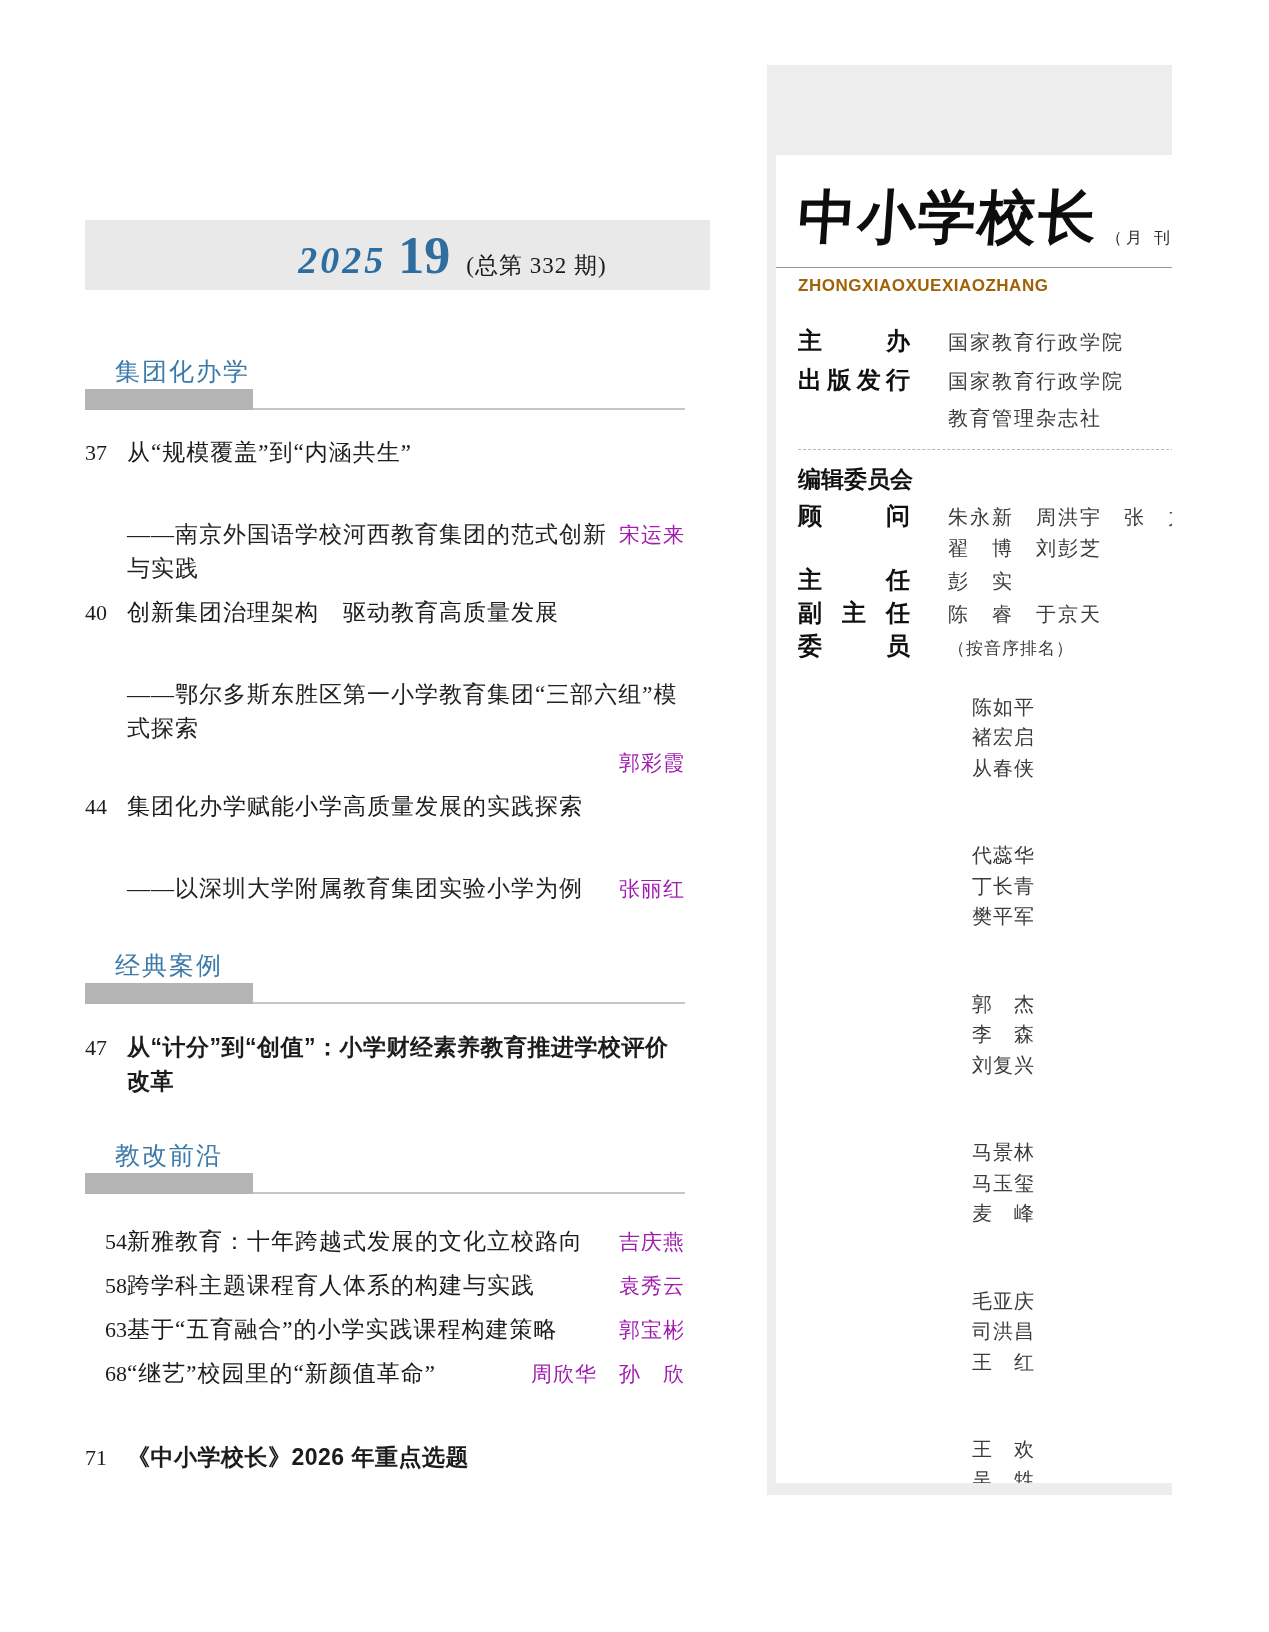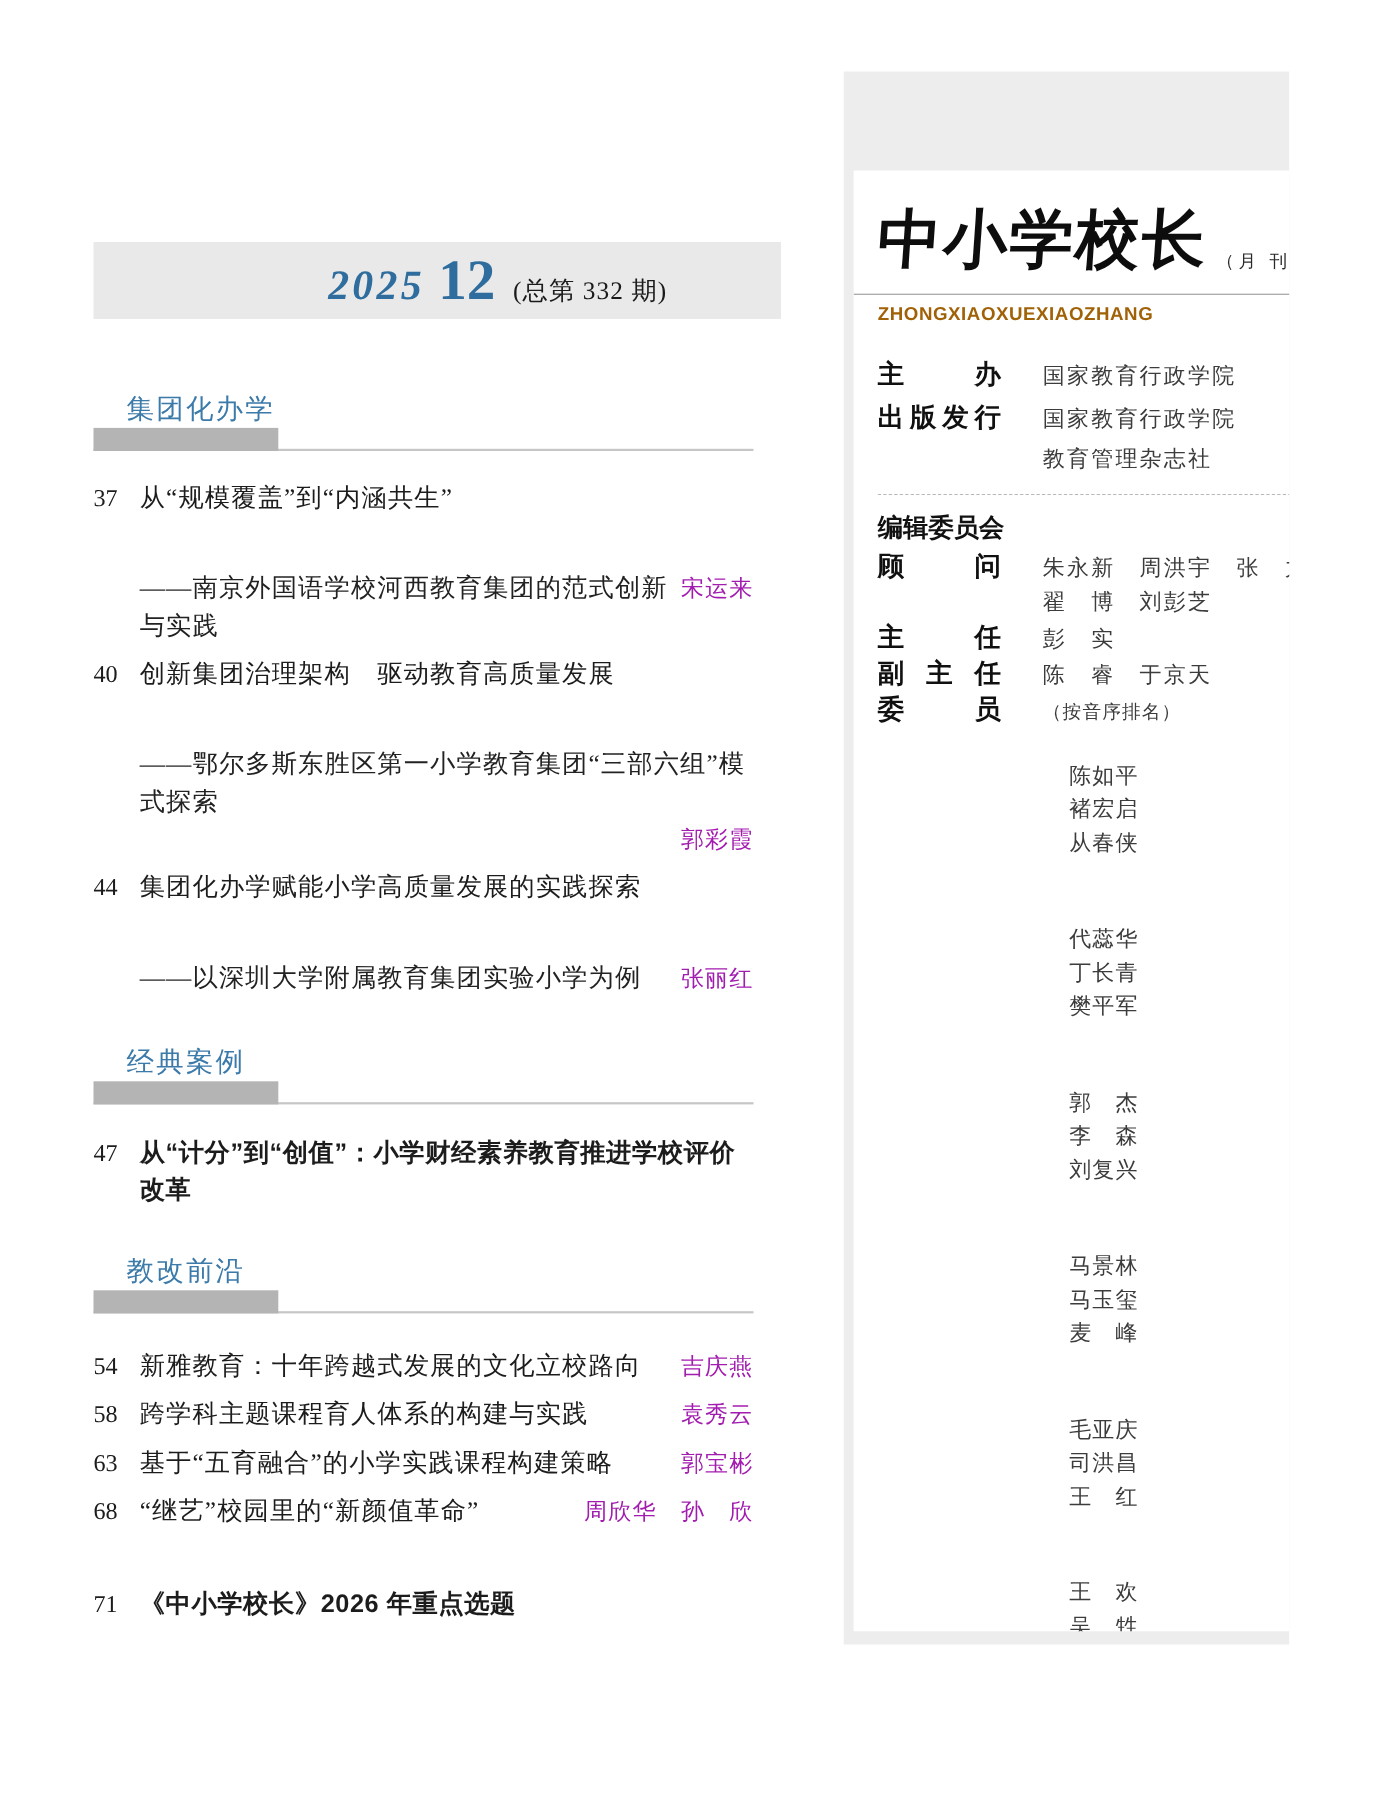--- a/index.html
+++ b/index.html
@@ -20,21 +20,21 @@
 
   .sec-head{position:relative;height:46px;border-bottom:2px solid #c6c6c6;}
   .sec-bar{position:absolute;left:0;bottom:-2px;width:168px;height:21px;background:#b4b4b4;}
   .sec-title{position:absolute;left:30px;bottom:20px;z-index:1;
              font-family:"Liberation Sans","DejaVu Sans",sans-serif;
              font-size:25px;color:#3b7aa9;letter-spacing:2px;}
 
   .sec-body{margin-top:26px;}
   .entry{margin-bottom:10px;}
   .tline{display:flex;align-items:baseline;line-height:34px;font-size:23px;}
-  .tline3{line-height:44px;}
+  .tline3{line-height:44px;text-align:right;}
   .pg{width:42px;flex-shrink:0;font-size:22px;}
   .ttl{letter-spacing:1px;}
   .ttl.sub{color:#222;margin-top:48px;}
   .ttl.b{font-family:"Liberation Sans","DejaVu Sans",sans-serif;font-weight:bold;
          letter-spacing:0.5px;font-size:23px;}
   .auth{margin-left:auto;padding-left:12px;white-space:pre;font-size:21px;color:#a21caf;
         letter-spacing:1px;flex-shrink:0;}
   .authline{display:flex;line-height:34px;}
   .special{display:flex;align-items:baseline;margin-top:46px;}
   .special .ttl{font-family:"Liberation Sans","DejaVu Sans",sans-serif;font-weight:bold;
@@ -74,21 +74,21 @@
 </head>
 <body>
 
 <div id="page">
 
   <div id="toc-col">
 
     <div class="banner">
       <div class="banner-inner">
         <span class="year">2025</span>
-        <span class="num">12</span>
+        <span class="num">19</span>
         <span class="note">(总第 332 期)</span>
       </div>
     </div>
 
     <div class="sec-head" style="margin-top:72px;">
       <div class="sec-bar"></div>
       <div class="sec-title">集团化办学</div>
     </div>
     <div class="sec-body">
       <div class="entry">

